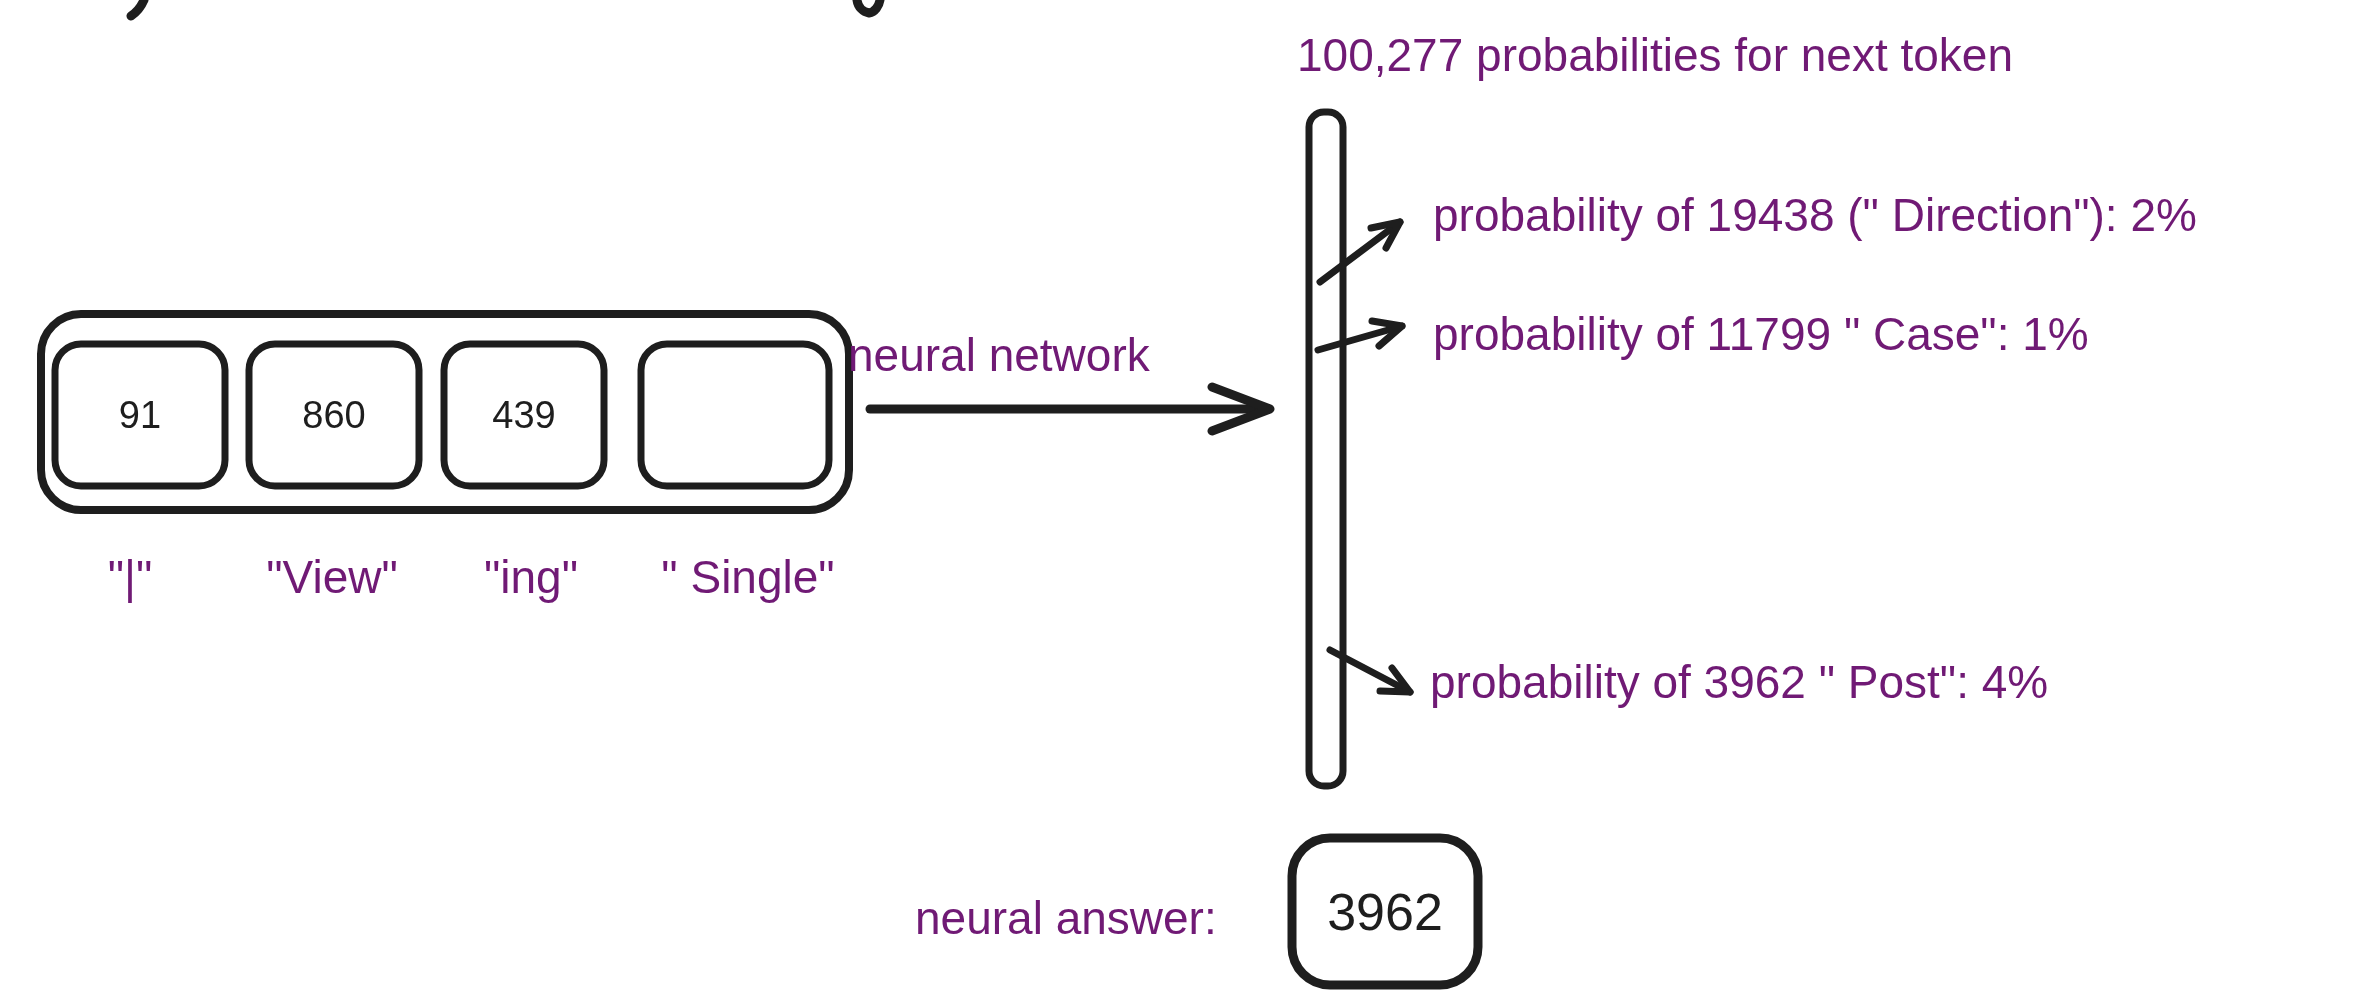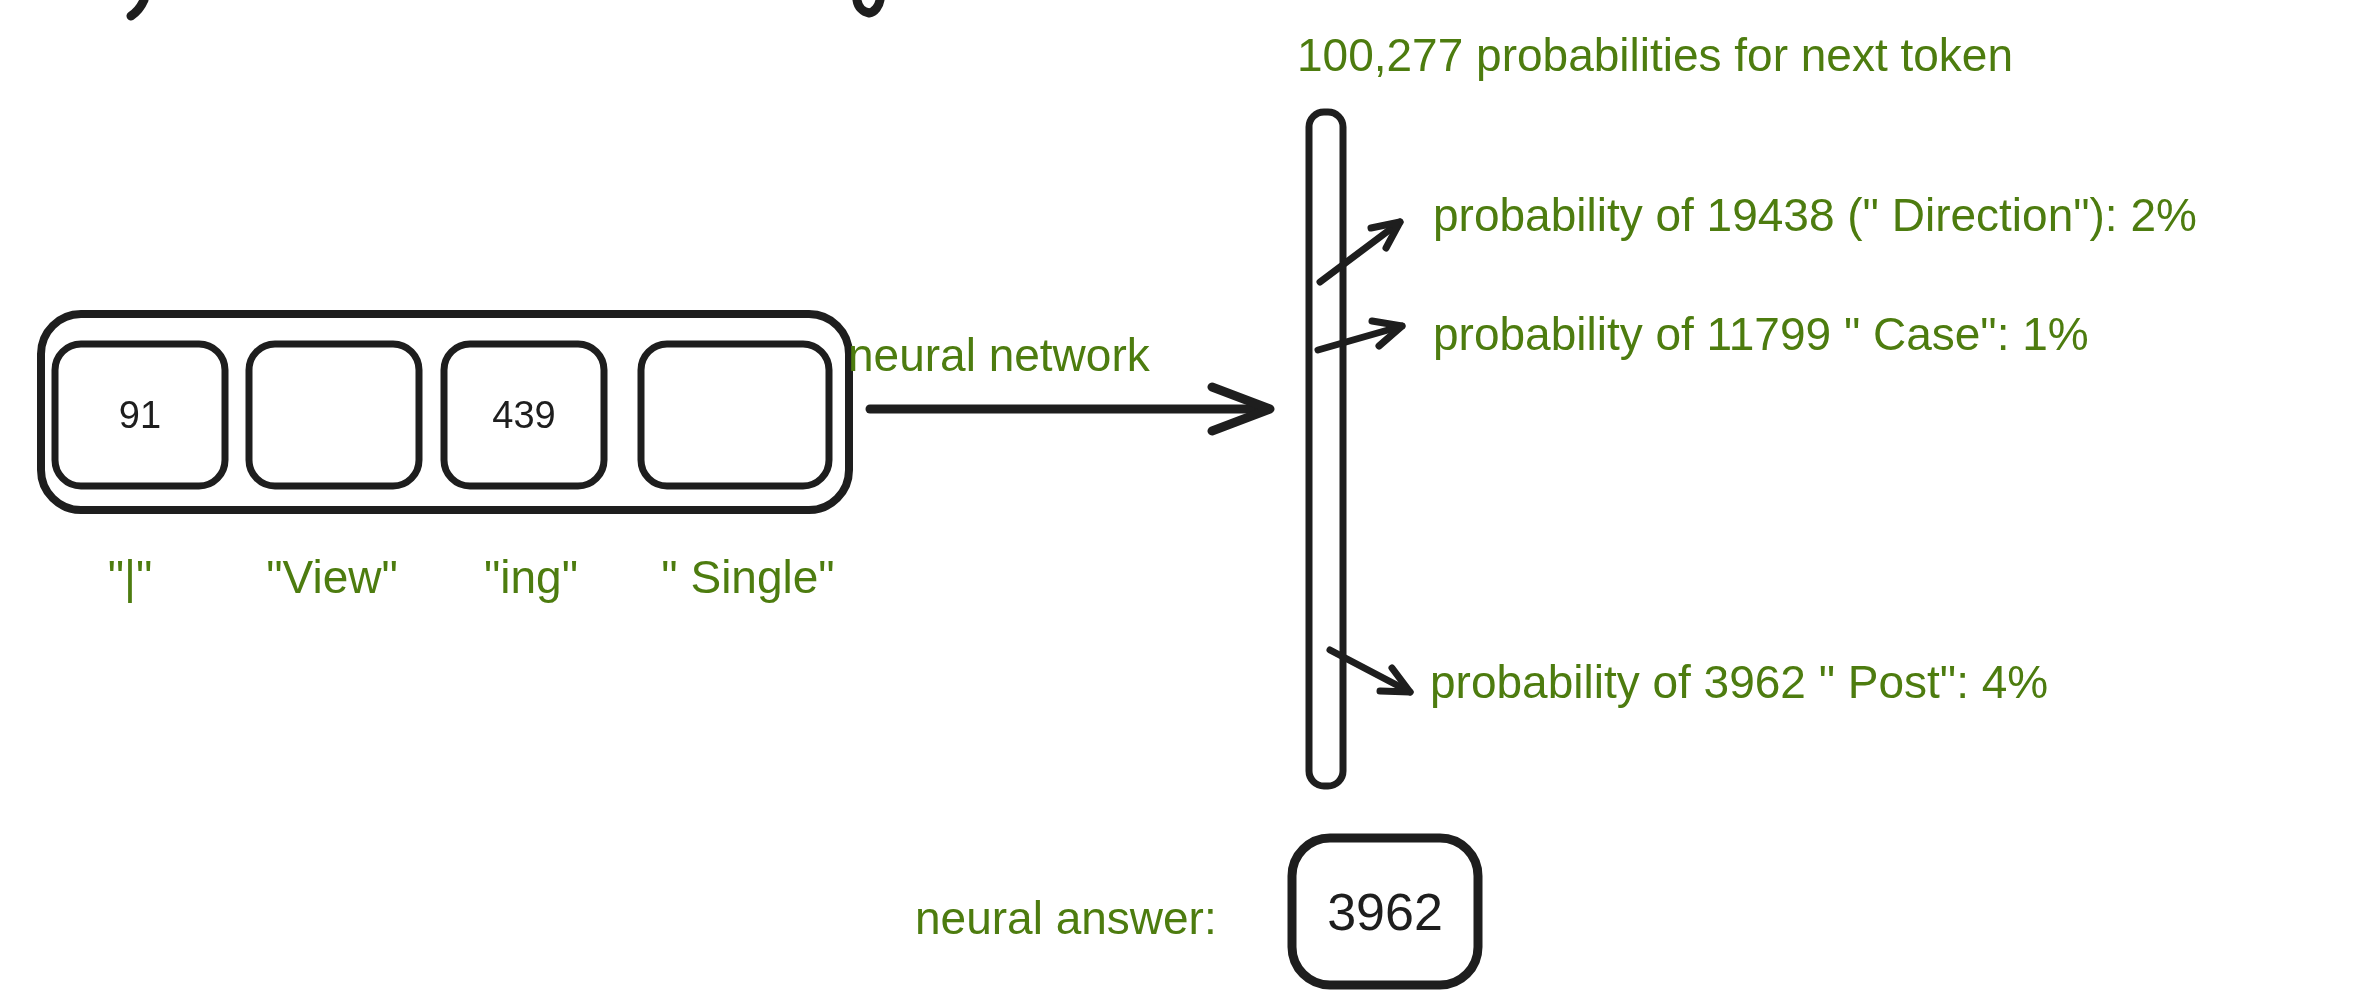--- a/index.html
+++ b/index.html
@@ -21,21 +21,21 @@
     left: 0;
     top: 0;
     width: 2370px;
     height: 1000px;
   }
   .txt {
     position: absolute;
     font-size: 46px;
     line-height: 56px;
     white-space: pre;
-    color: #4d7c0f;
+    color: #701a75;
   }
   .seq-label        { left: 154px;  top: 248px; }
   .nn-label         { left: 848px;  top: 327px; text-align: center; }
   .prob-title       { left: 1297px; top: 27px;  }
   .prob-line-1      { left: 1433px; top: 187px; }
   .prob-line-2      { left: 1433px; top: 306px; }
   .prob-line-3      { left: 1430px; top: 654px; }
   .answer-label     { left: 915px;  top: 890px; }
   .token-num {
     position: absolute;
@@ -96,20 +96,21 @@
     <path d="M 1372 321 L 1402 326 L 1379 346" stroke-width="7"></path>
 
     <path d="M 1330 650 L 1410 692" stroke-width="7"></path>
     <path d="M 1392 668 L 1410 692 L 1380 691" stroke-width="7"></path>
 
     <rect x="1292" y="838" width="186" height="147" rx="38" stroke-width="9" fill="#ffffff"></rect>
   </svg>
 
 
   <div class="token-num num-1">91</div>
+  <div class="token-num num-2">860</div>
   <div class="token-num num-3">439</div>
 
   <div class="txt token-str str-1">"|"</div>
   <div class="txt token-str str-2">"View"</div>
   <div class="txt token-str str-3">"ing"</div>
   <div class="txt token-str str-4">" Single"</div>
 
   <div class="txt nn-label">neural network</div>
 
   <div class="txt prob-title">100,277 probabilities for next token</div>

